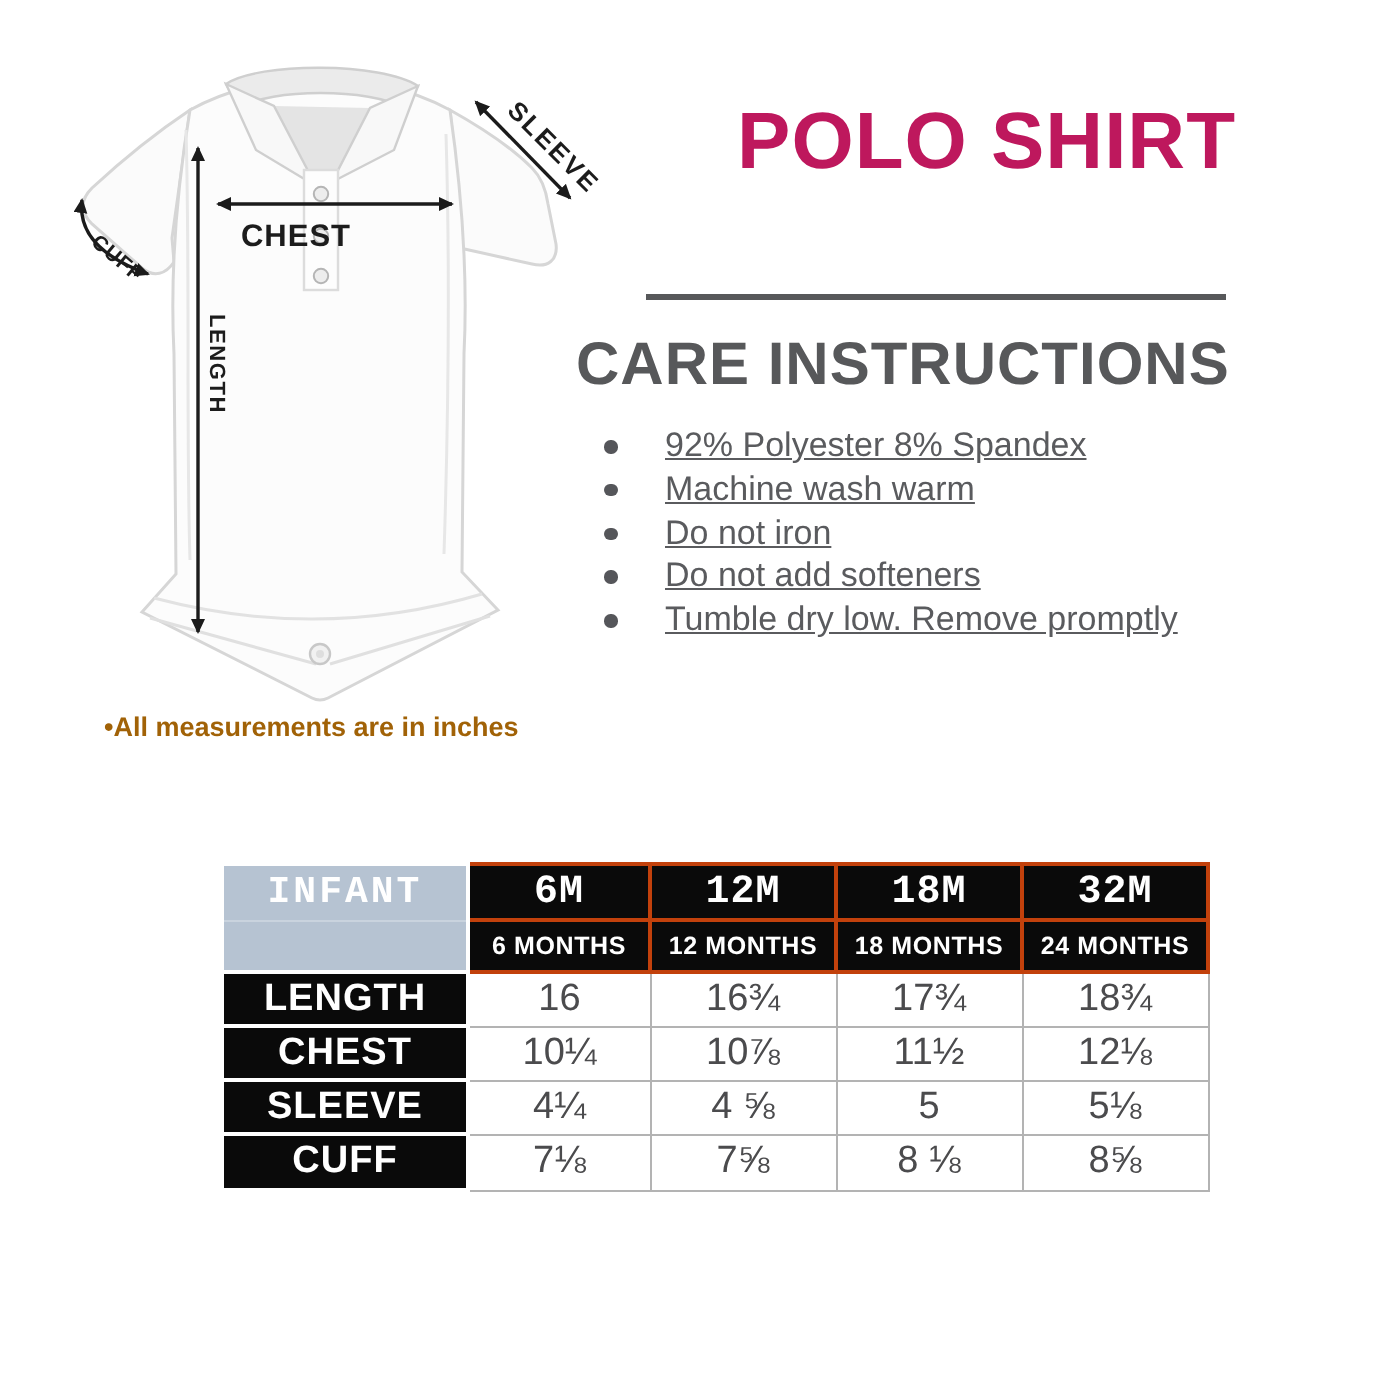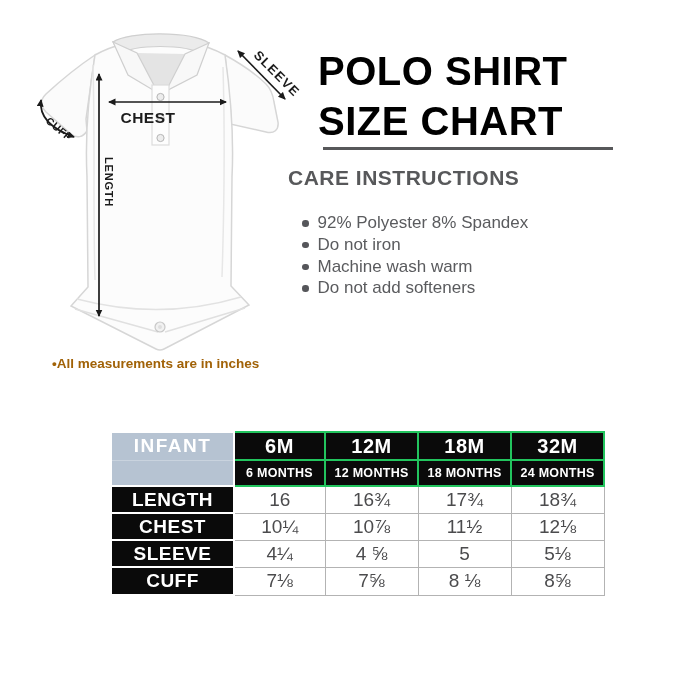--- a/index.html
+++ b/index.html
@@ -1,53 +1,53 @@
 <!DOCTYPE html>
 <html><head>
 <meta charset="utf-8">
 <style>
   html,body{margin:0;padding:0;}
   body{width:700px;height:700px;background:#ffffff;position:relative;overflow:hidden;
        font-family:"Liberation Sans", sans-serif;}
   .canvas{position:absolute;inset:0;width:700px;height:700px;background:#fff;}
 
   
-  .title{position:absolute;left:318px;top:46px;width:300px;text-align:left;
-         color:#000000;font-weight:bold;}
+  .title{position:absolute;left:318px;top:46px;width:300px;text-align:right;
+         color:#be185d;font-weight:bold;}
   .title div{font-size:40px;line-height:50px;letter-spacing:0.5px;}
   .divider{position:absolute;left:323px;top:147px;width:290px;height:3px;background:#57585a;}
 
   
-  .care-heading{position:absolute;left:288px;top:166px;font-size:21px;font-weight:bold;
+  .care-heading{position:absolute;left:288px;top:166px;font-size:30px;font-weight:bold;
                 color:#57585a;letter-spacing:0.5px;}
   .care-list{position:absolute;left:302px;top:215px;width:330px;list-style:none;margin:0;padding:0;}
-  .care-list li{display:flex;gap:9px;margin-bottom:5px;font-size:17px;line-height:16.8px;
-                color:#5a5b5e;}
+  .care-list li{display:flex;gap:24px;margin-bottom:5px;font-size:17px;line-height:16.8px;
+                color:#5a5b5e;text-decoration:underline;}
   .care-dot{flex:none;width:6.5px;height:6.5px;border-radius:50%;background:#55565a;margin-top:5px;}
 
   
   .footnote{position:absolute;left:52px;top:356px;font-size:13.5px;font-weight:bold;color:#a16207;}
 
   
   .shirt{position:absolute;left:25px;top:25px;}
 
   
   table.size-chart{position:absolute;left:110px;top:431px;border-collapse:collapse;
                    table-layout:fixed;}
   table.size-chart td{text-align:center;vertical-align:middle;padding:0;}
-  td.blk{background:#0a0a0a;color:#ffffff;font-weight:bold;border:2px solid #22c55e;}
+  td.blk{background:#0a0a0a;color:#ffffff;font-weight:bold;border:2px solid #c2410c;}
   td.size-h{font-size:20px;letter-spacing:0.5px;}
   td.months-h{font-size:12.5px;letter-spacing:0.3px;}
   td.infant{background:#b6c3d2;color:#ffffff;font-weight:bold;font-size:19px;
             letter-spacing:1.5px;border:2px solid #ffffff;border-bottom:1px solid #c9d3de;}
   td.infant-empty{background:#b6c3d2;border:2px solid #ffffff;border-top:1px solid #c9d3de;}
   td.rowlabel{background:#0a0a0a;color:#ffffff;font-weight:bold;font-size:19px;
               letter-spacing:0.5px;border:2px solid #ffffff;}
   td.val{background:#ffffff;color:#4b4b4d;font-size:19px;border:1px solid #b3b3b3;margin-top:45px;}
-  tr.r1{height:28px;} tr.r2{height:26px;} tr.rd{height:27px;} tr.rlast{height:28px;}
+  tr.r1{height:28px;font-family:Liberation Mono, monospace;} tr.r2{height:26px;} tr.rd{height:27px;} tr.rlast{height:28px;}
 </style>
 </head>
 <body>
 
 <div class="canvas">
 
   <svg class="shirt" width="290" height="335" viewBox="0 0 290 335">
     <defs>
       <marker id="ah" markerWidth="9" markerHeight="9" refX="6.5" refY="3.5" orient="auto-start-reverse" markerUnits="userSpaceOnUse">
         <path d="M0,0 L7.5,3.5 L0,7 Z" fill="#1b1b1b"></path>
@@ -84,41 +84,44 @@
     <path d="M16,75 Q13,99 49,112" fill="none" stroke="#1b1b1b" stroke-width="1.7" marker-start="url(#ah)" marker-end="url(#ah)"></path>
 
     <text x="123" y="98" text-anchor="middle" font-size="15.5" font-weight="bold" fill="#1c1c1c" letter-spacing="0.5">CHEST</text>
     <text transform="translate(80,132) rotate(90)" font-size="11" font-weight="bold" fill="#1c1c1c" letter-spacing="0.8">LENGTH</text>
     <text transform="translate(228,31) rotate(45)" font-size="13" font-weight="bold" fill="#1c1c1c" letter-spacing="1.2">SLEEVE</text>
     <text transform="translate(20,97) rotate(40)" font-size="10.5" font-weight="bold" fill="#1c1c1c" letter-spacing="0.5">CUFF</text>
   </svg>
 
   <div class="title">
     <div>POLO SHIRT</div>
-    <div>SIZE CHART</div>
   </div>
   <div class="divider"></div>
 
   <div class="care-heading">CARE INSTRUCTIONS</div>
   <ul class="care-list">
     <li>
       <span class="care-dot"></span>
       <span>92% Polyester 8% Spandex</span>
       </li>
     <li>
       <span class="care-dot"></span>
+      <span>Machine wash warm</span>
+      </li>
+    <li>
+      <span class="care-dot"></span>
       <span>Do not iron</span>
       </li>
     <li>
       <span class="care-dot"></span>
-      <span>Machine wash warm</span>
+      <span>Do not add softeners</span>
       </li>
     <li>
       <span class="care-dot"></span>
-      <span>Do not add softeners</span>
+      <span>Tumble dry low. Remove promptly</span>
       </li>
   </ul>
 
   <div class="footnote">•All measurements are in inches</div>
 
   <table class="size-chart">
     <colgroup>
       <col style="width:123px">
         <col style="width:91px">
         <col style="width:93px">

